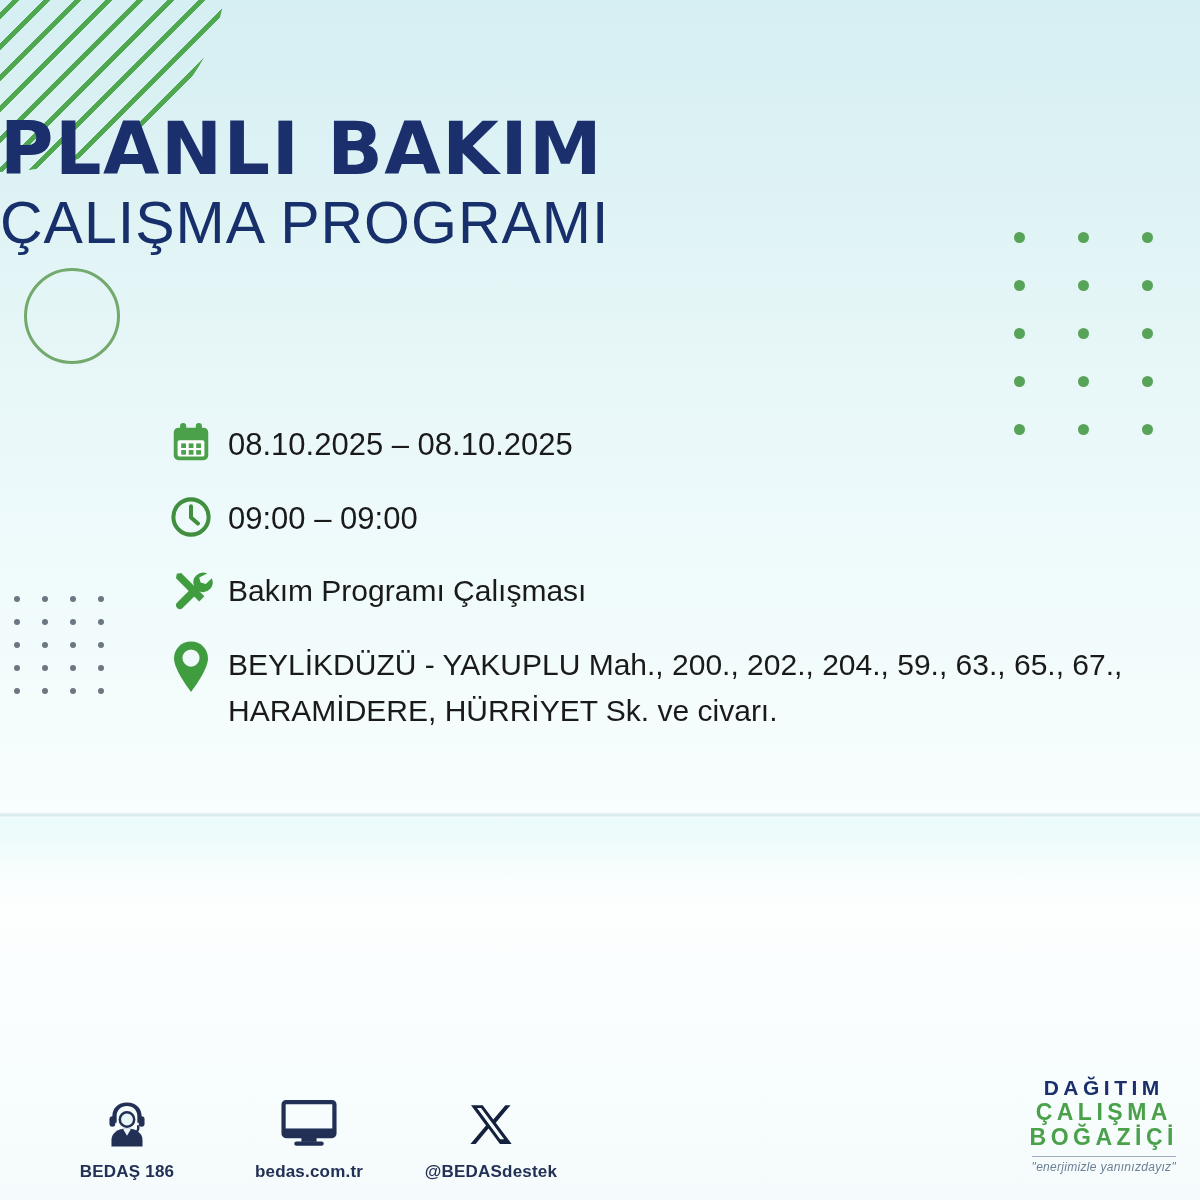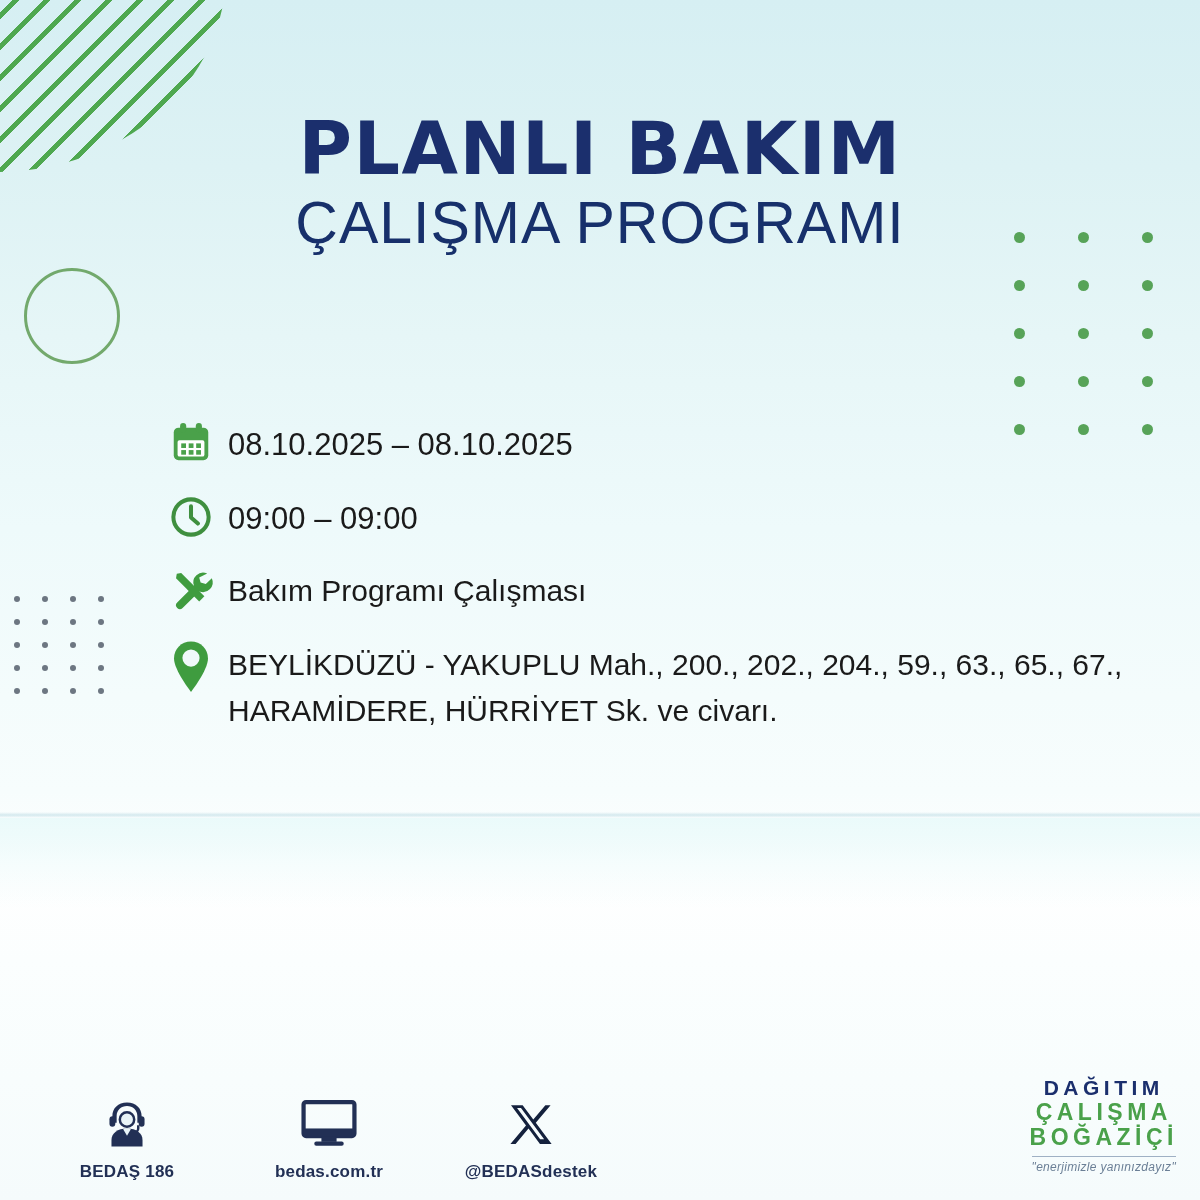--- a/index.html
+++ b/index.html
@@ -73,21 +73,21 @@
   #dots-right span { width:11px; height:11px; background:#4f9e4f; opacity:.95; }
 
   #dots-left {
     left:14px; top:596px;
     grid-template-columns:repeat(4, 28px);
     grid-template-rows:repeat(5, 23px);
   }
   #dots-left span { width:6px; height:6px; background:#4b5563; opacity:.8; }
 
   
-  .titles { position:absolute; left:0; right:0; top:112px; text-align:center; }
+  .titles { position:absolute; left:0; right:0; top:112px; }
   #title-main {
     font-size:73px; font-weight:bold; letter-spacing:1.5px;
     color:#1b2f6d; line-height:1.0;
     font-family:"DejaVu Sans", sans-serif;
   }
   #title-sub {
     margin-top:9px;
     font-size:59px; font-weight:400; letter-spacing:1px;
     color:#17306b; line-height:1.0;
     font-family:Liberation Sans, sans-serif;
@@ -103,21 +103,21 @@
     padding-top:3px;
   }
   #row-date  { margin-bottom:27px; }
   #row-time  { margin-bottom:26px; }
   #row-work  { margin-bottom:24px; }
   #row-work .txt { font-size:30px; }
   #row-loc .txt { font-size:30px; line-height:1.53; max-width:960px; }
 
   
   .footer { position:absolute; left:0; right:0; bottom:0; height:160px; }
-  .contacts { position:absolute; left:52px; bottom:18px; display:flex; align-items:flex-end; gap:52px; }
+  .contacts { position:absolute; left:52px; bottom:18px; display:flex; align-items:flex-end; gap:32px; }
   .contact { display:flex; flex-direction:column; align-items:center; width:150px; }
   .contact .cico { height:62px; display:flex; align-items:flex-end; justify-content:center; }
   .contact .clabel {
     margin-top:11px; font-size:17px; font-weight:bold; color:#223055;
     letter-spacing:.2px; white-space:nowrap;
     font-family:"Liberation Sans", sans-serif;
   }
 
   .logo { position:absolute; right:22px; bottom:26px; text-align:center; }
   .logo .lline { font-weight:bold; letter-spacing:4.5px; line-height:1.12;

